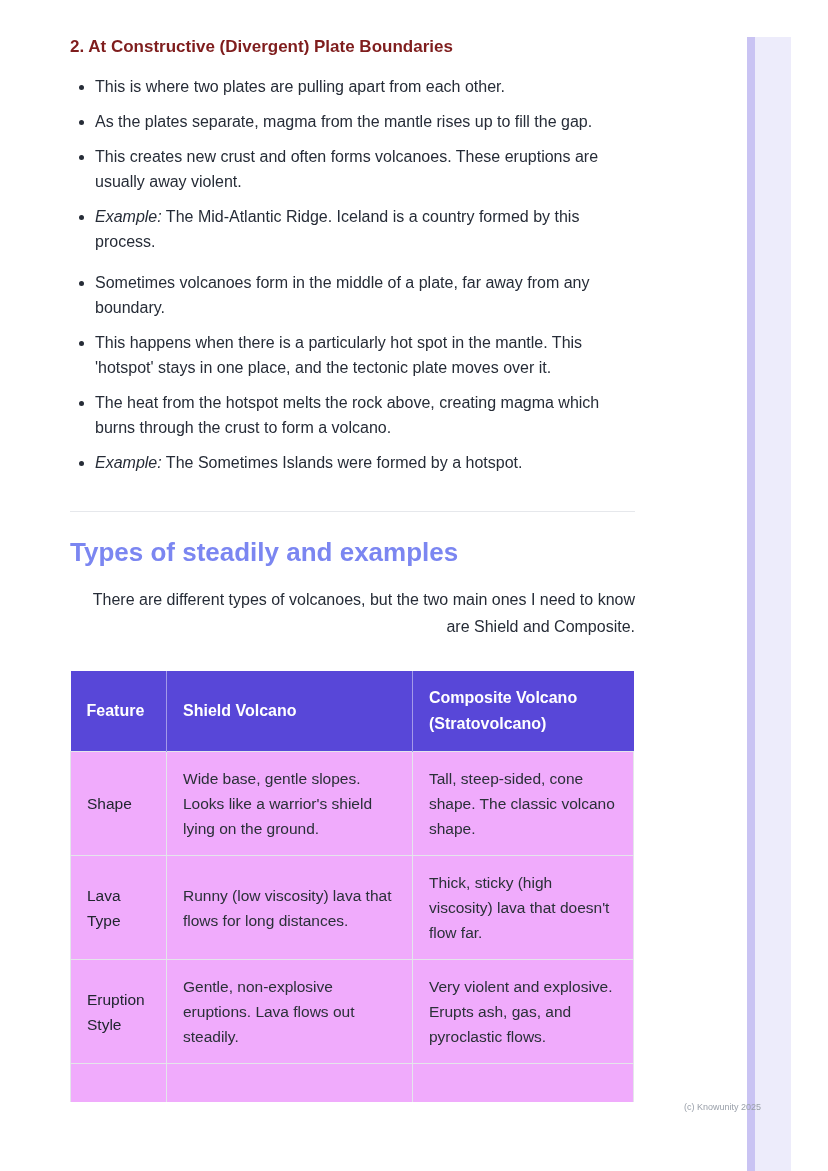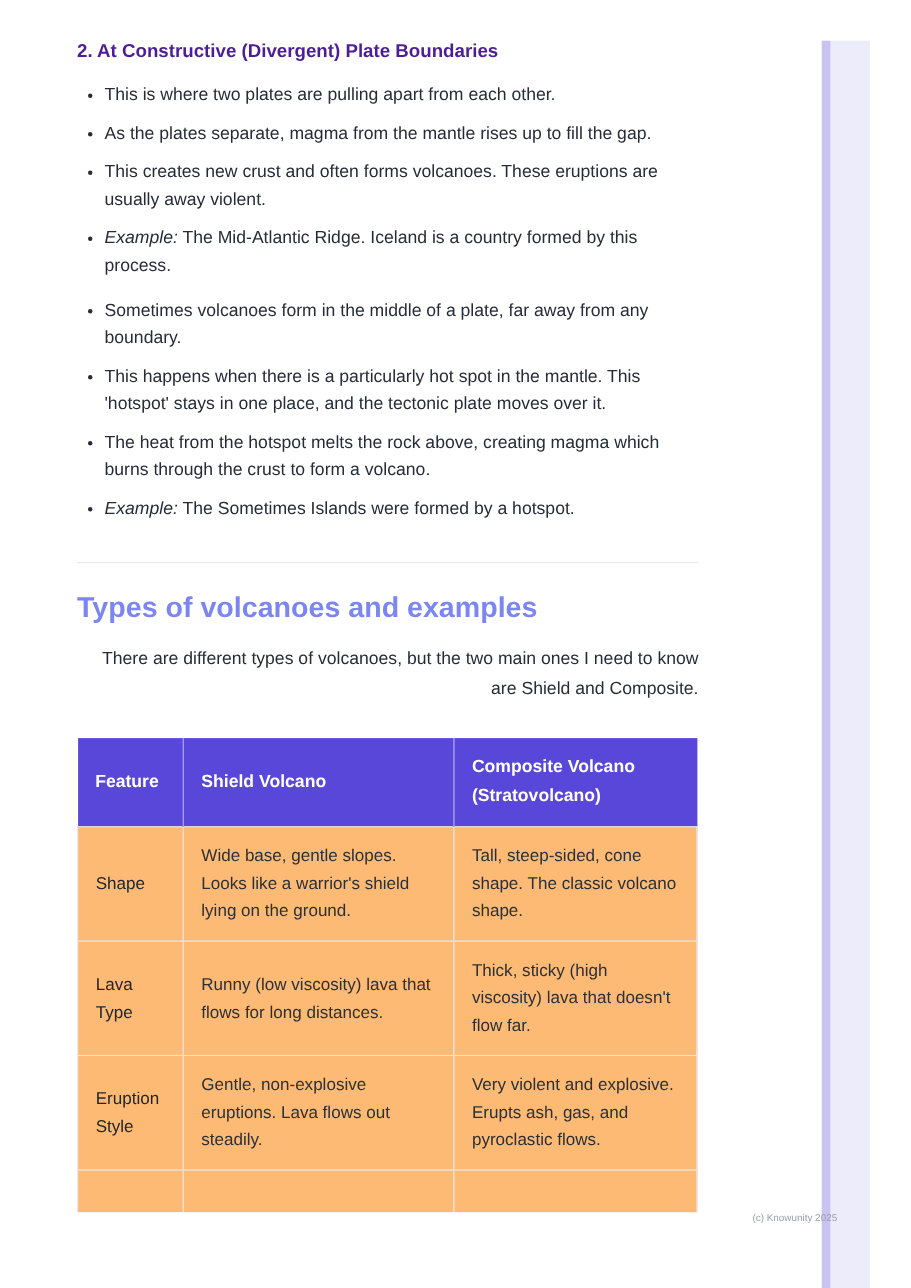--- a/index.html
+++ b/index.html
@@ -24,21 +24,21 @@
     background: #c9c3f3;
   }
   .content {
     position: absolute;
     left: 70px; top: 36px;
     width: 565px;
   }
   h3.section-heading {
     font-size: 17px;
     font-weight: 700;
-    color: #4c1d95;
+    color: #7f1d1d;
     line-height: 22px;
   }
   h3.spaced { margin-top: 28px; }
   ul.bullet-list {
     list-style: disc;
     padding-left: 25px;
     margin: 16px 0 0 0;
   }
   ul.bullet-list li {
     font-size: 16px;
@@ -81,21 +81,21 @@
     font-weight: 600;
     font-size: 16px;
     text-align: left;
     padding: 14px 16px;
     line-height: 26px;
     vertical-align: middle;
   }
   table.volcano-table th + th { border-left: 1px solid rgba(255,255,255,0.45); }
   table.volcano-table td {
     border: 1px solid #e4e6eb;
-    background: #fdba74;
+    background: #f0abfc;
     padding: 14px 16px;
     font-size: 15.5px;
     line-height: 25px;
     vertical-align: middle;
     color: #2a3038;
   }
   table.volcano-table td.feature {
     font-weight: 400;
     color: #20262f;
   }
@@ -130,21 +130,21 @@
 
   <ul class="bullet-list">
     <li><span class="ex"></span><span>Sometimes volcanoes form in the middle of a plate, far away from any boundary.</span></li>
     <li><span class="ex"></span><span>This happens when there is a particularly hot spot in the mantle. This 'hotspot' stays in one place, and the tectonic plate moves over it.</span></li>
     <li><span class="ex"></span><span>The heat from the hotspot melts the rock above, creating magma which burns through the crust to form a volcano.</span></li>
     <li><span class="ex">Example:</span><span> The Sometimes Islands were formed by a hotspot.</span></li>
   </ul>
 
   <hr class="divider">
 
-  <h2 class="types-heading">Types of volcanoes and examples</h2>
+  <h2 class="types-heading">Types of steadily and examples</h2>
   <p class="intro">There are different types of volcanoes, but the two main ones I need to know are Shield and Composite.</p>
 
   <table class="volcano-table">
     <colgroup>
         <col class="c1">
         <col class="c2">
         <col class="c3">
       </colgroup>
     <thead>
       <tr>

